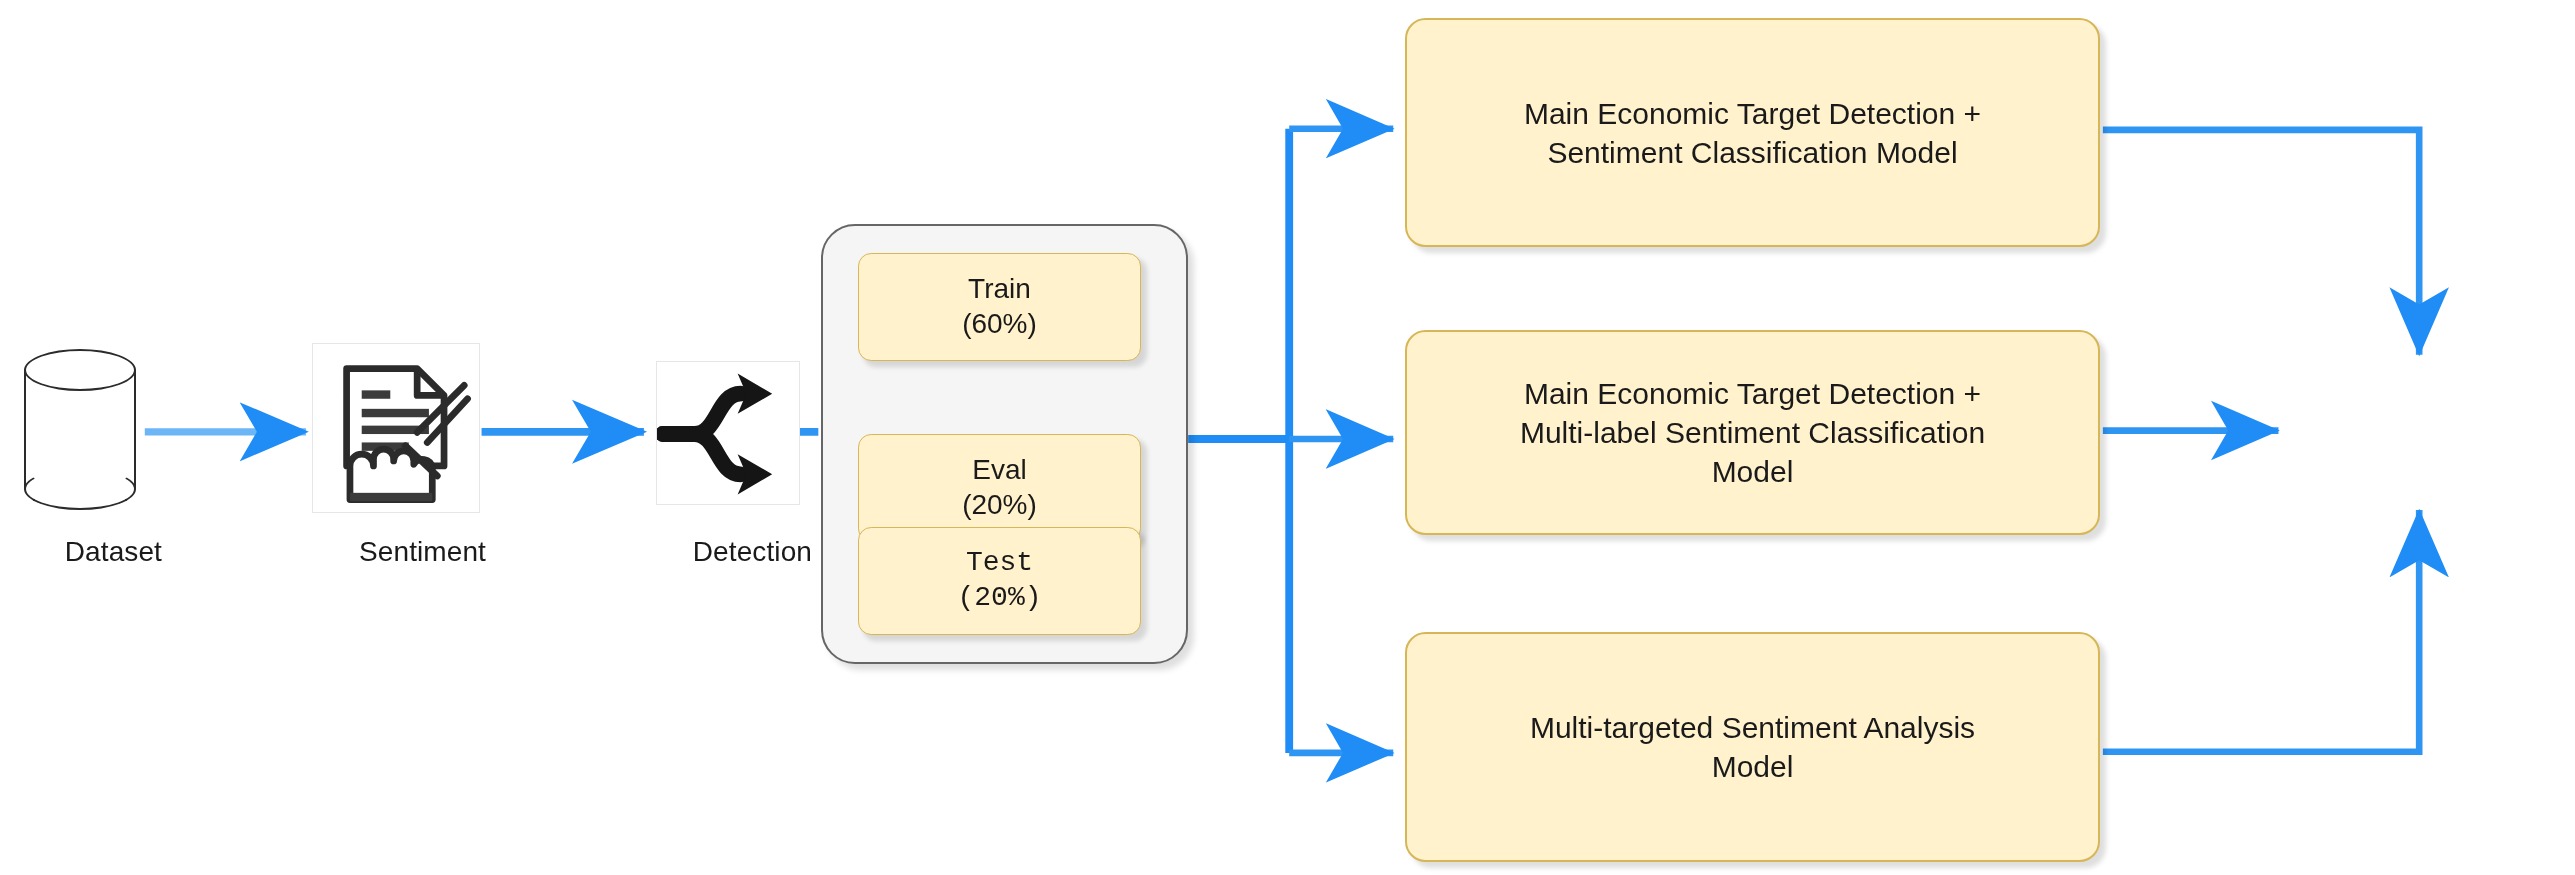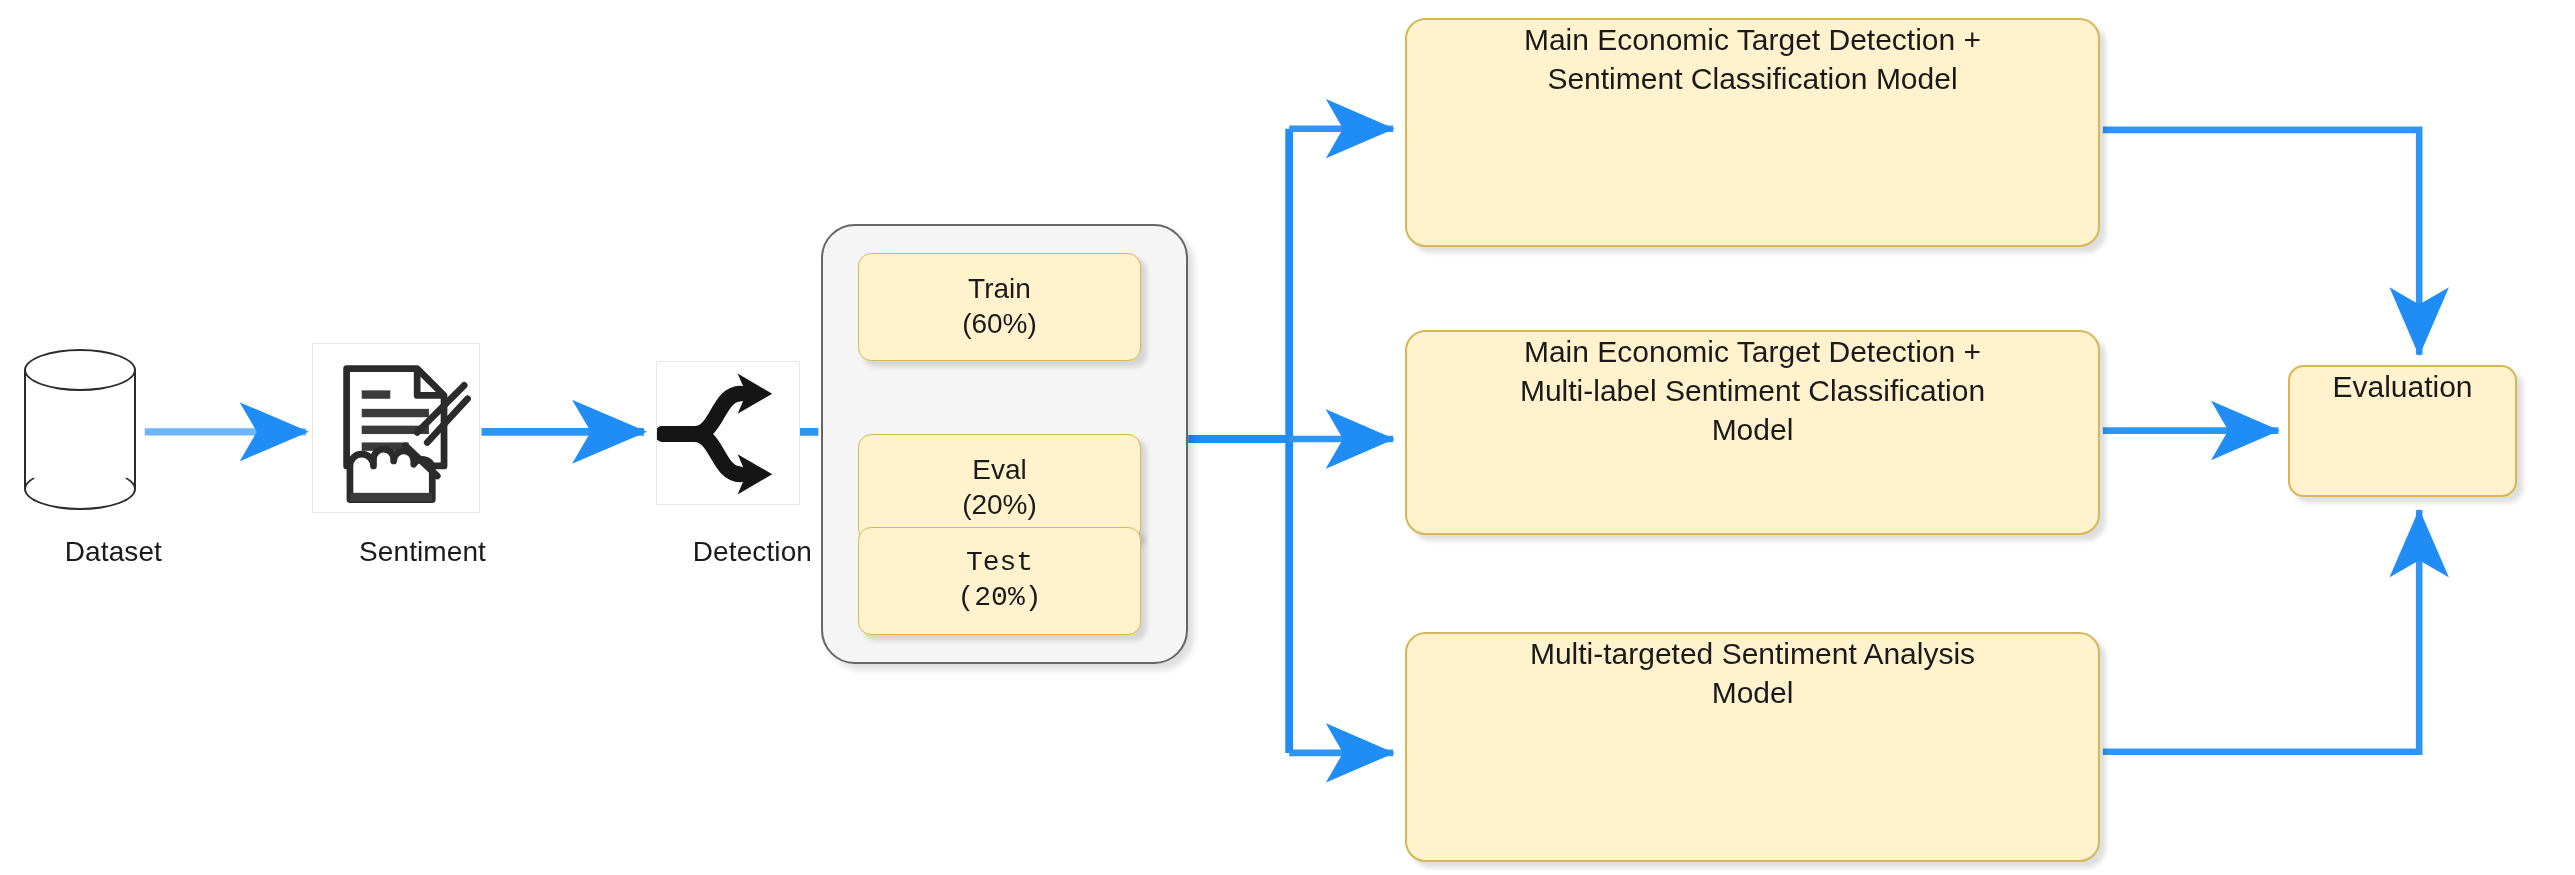--- a/index.html
+++ b/index.html
@@ -108,21 +108,21 @@
   }
   
   .model-box {
     position: absolute;
     background: #fff2cc;
     border: 2.4px solid #d6b656;
     border-radius: 20.5px;
     box-sizing: border-box;
     box-shadow: 6px 6px 5.4px rgba(0,0,0,0.13);
     display: flex;
-    align-items: flex-start;
+    align-items: center;
     justify-content: center;
     padding: 0 20.5px;
   }
   .model-box .txt {
     text-align: center;
     font-size: 30px;
     line-height: 1.30;
     color: #1a1a1a;
     white-space: pre-line;
   }
@@ -256,18 +256,15 @@
     <span class="txt">Main Economic Target Detection +
 Multi-label Sentiment Classification
 Model</span>
   </div>
 
   <div class="model-box" style="left:1405px; top:632px; width:695px; height:230px;">
     <span class="txt">Multi-targeted Sentiment Analysis
 Model</span>
   </div>
 
-  <div class="model-box" style="left:2288px; top:365px; width:229px; height:132px; border-radius:15.6px;">
-    <span class="txt">Evaluation</span>
-  </div>
 
 </div>
 
 
 </body></html>

